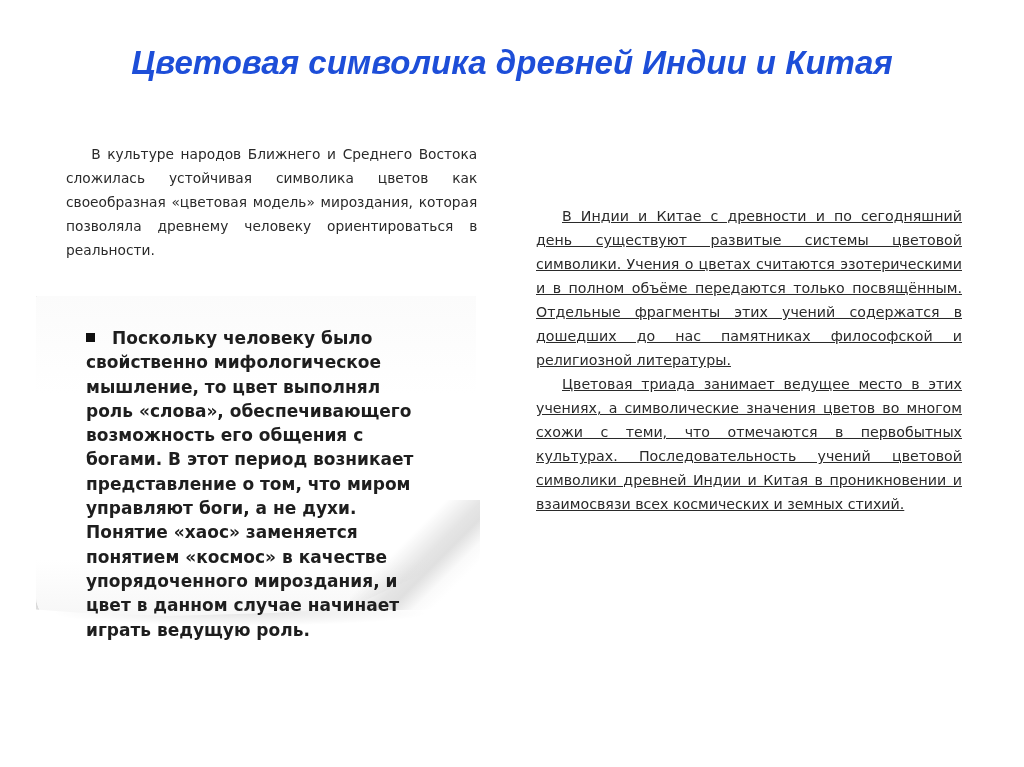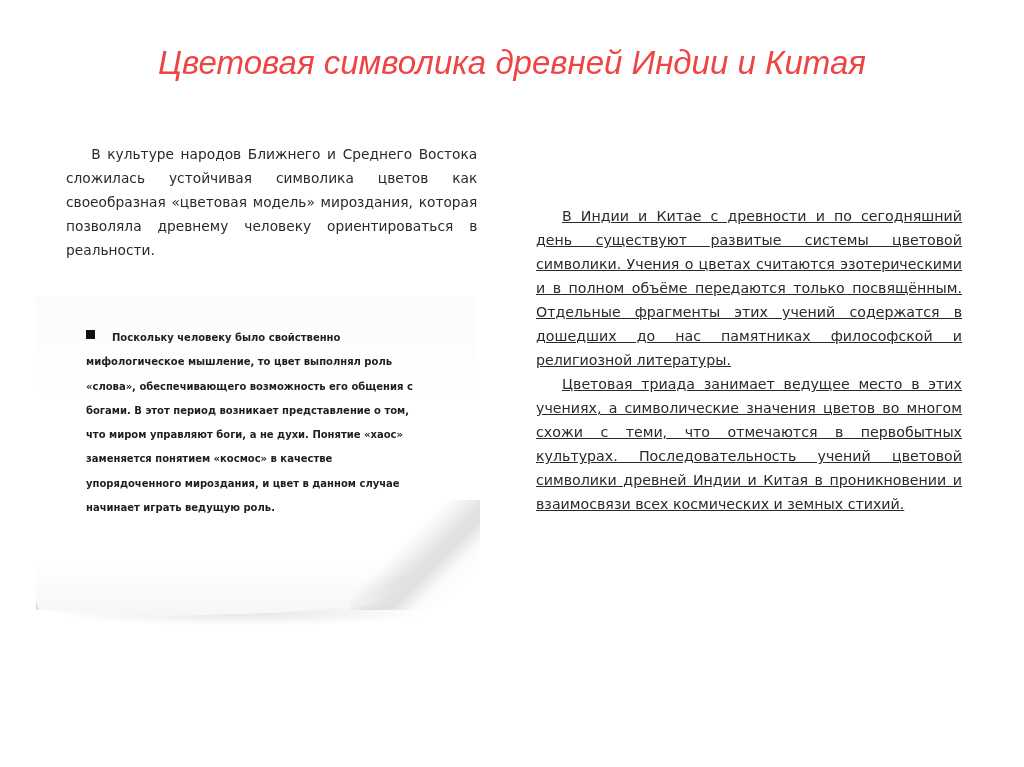--- a/index.html
+++ b/index.html
@@ -16,24 +16,24 @@
       color: #1c1c1c;
     }
     .slide-title {
       position: absolute;
       left: 0;
       top: 44px;
       width: 1024px;
       text-align: center;
       font-family: "Liberation Sans", sans-serif;
       font-style: italic;
-      font-weight: normal;
+      font-weight: bold;
       font-size: 33px;
       letter-spacing: 0px;
-      color: #ef4444;
+      color: #1d4ed8;
       margin: 0;
     }
     .text-block {
       position: absolute;
       font-size: 14.2px;
       line-height: 24px;
       color: #2a2a2a;
       text-align: justify;
       margin: 0;
     }
@@ -74,21 +74,21 @@
       height: 26px;
       background: radial-gradient(ellipse at center, rgba(0,0,0,0.10) 0%, rgba(0,0,0,0) 70%);
     }
     .bold-block {
       position: absolute;
       left: 86px;
       top: 326px;
       width: 340px;
       font-family: "DejaVu Sans", sans-serif;
       font-weight: bold;
-      font-size: 10px;
+      font-size: 17px;
       line-height: 24.3px;
       color: #1e1e1e;
       margin: 0;
     }
     .bullet {
       display: inline-block;
       width: 9px;
       height: 9px;
       background: #111;
       margin-right: 17px;

